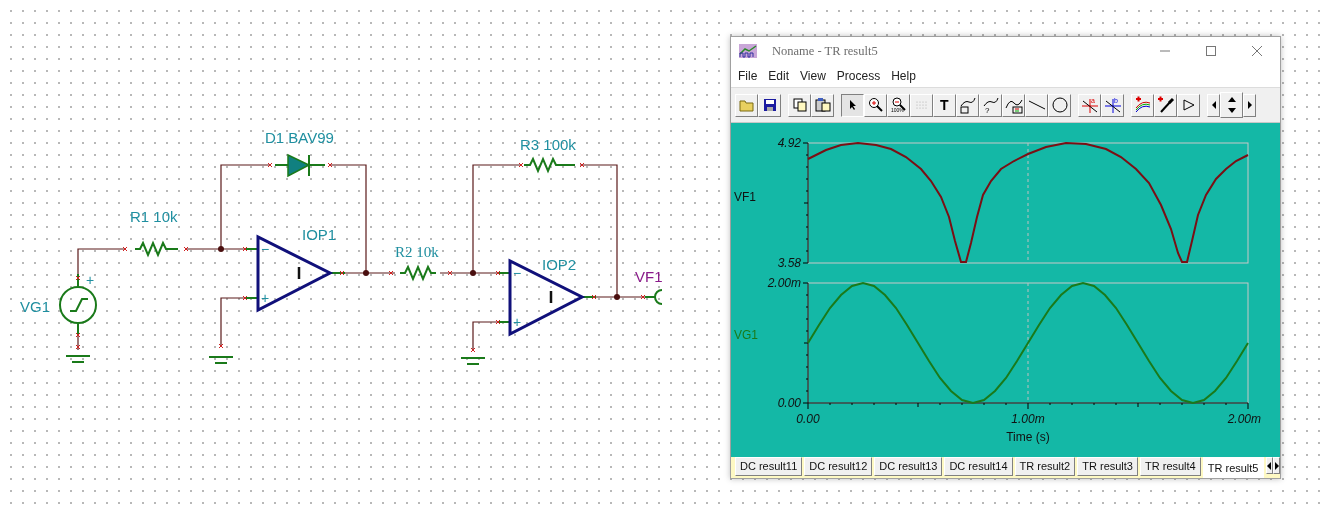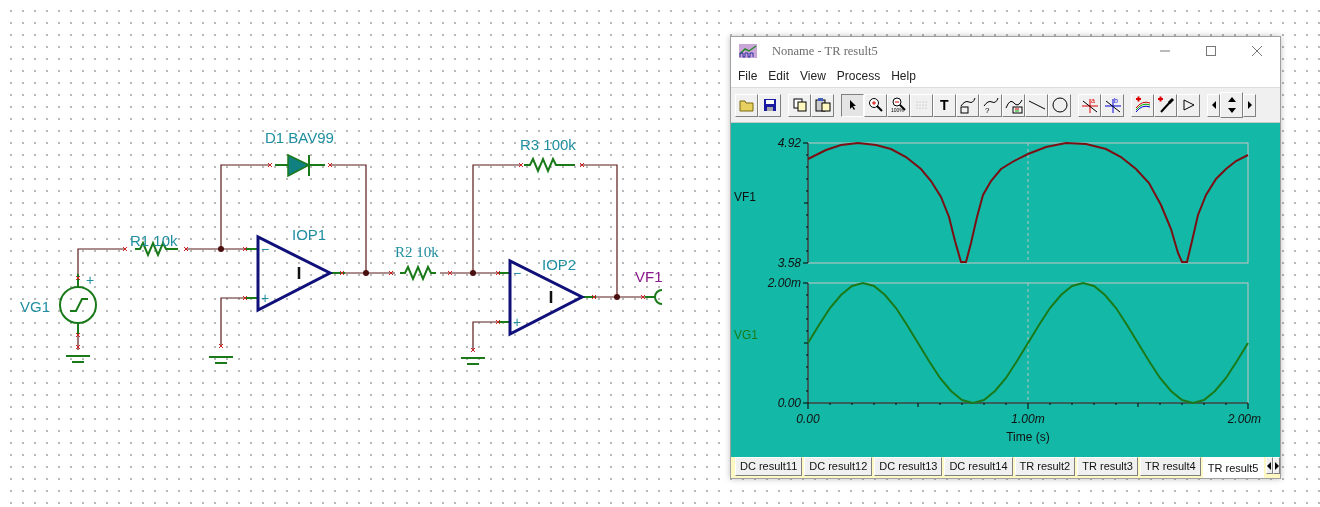--- a/index.html
+++ b/index.html
@@ -124,23 +124,23 @@
     <text x="513" y="278">−</text>
     <text x="513" y="327">+</text>
   </g>
 
   <g stroke="#d02020" stroke-width="1">
     <path d="M76,276l4,4m0,-4l-4,4 M76,333l4,4m0,-4l-4,4 M76,345l4,4m0,-4l-4,4 M123,247l4,4m0,-4l-4,4 M184,247l4,4m0,-4l-4,4 M243,247l4,4m0,-4l-4,4 M243,296l4,4m0,-4l-4,4 M268,163l4,4m0,-4l-4,4 M328,163l4,4m0,-4l-4,4 M340,271l4,4m0,-4l-4,4 M389,271l4,4m0,-4l-4,4 M448,271l4,4m0,-4l-4,4 M496,271l4,4m0,-4l-4,4 M496,320l4,4m0,-4l-4,4 M519,163l4,4m0,-4l-4,4 M580,163l4,4m0,-4l-4,4 M592,295l4,4m0,-4l-4,4 M641,295l4,4m0,-4l-4,4 M219,344l4,4m0,-4l-4,4 M471,348l4,4m0,-4l-4,4"></path>
   </g>
 </svg>
 
 <div class="lbl" style="left:20px;top:298px;">VG1</div>
-<div class="lbl" style="left:130px;top:232px;">R1 10k</div>
+<div class="lbl" style="left:130px;top:208px;">R1 10k</div>
 <div class="lbl" style="left:265px;top:129px;">D1 BAV99</div>
-<div class="lbl" style="left:292px;top:226px;">IOP1</div>
+<div class="lbl" style="left:302px;top:226px;">IOP1</div>
 <div class="lbl" style="left:395px;top:244px;font-family:Liberation Serif, serif;">R2 10k</div>
 <div class="lbl" style="left:520px;top:136px;">R3 100k</div>
 <div class="lbl" style="left:542px;top:256px;">IOP2</div>
 <div class="lbl vf" style="left:635px;top:268px;">VF1</div>
 
 <div class="win">
   <div class="titlebar">
     <svg class="app-icon" viewBox="0 0 18 14">
       <rect x="0" y="0" width="18" height="14" fill="#c9a6d8"></rect>
       <polyline points="1,10 6,5 10,7 17,2" stroke="#2a8a2a" stroke-width="1.5" fill="none"></polyline>

